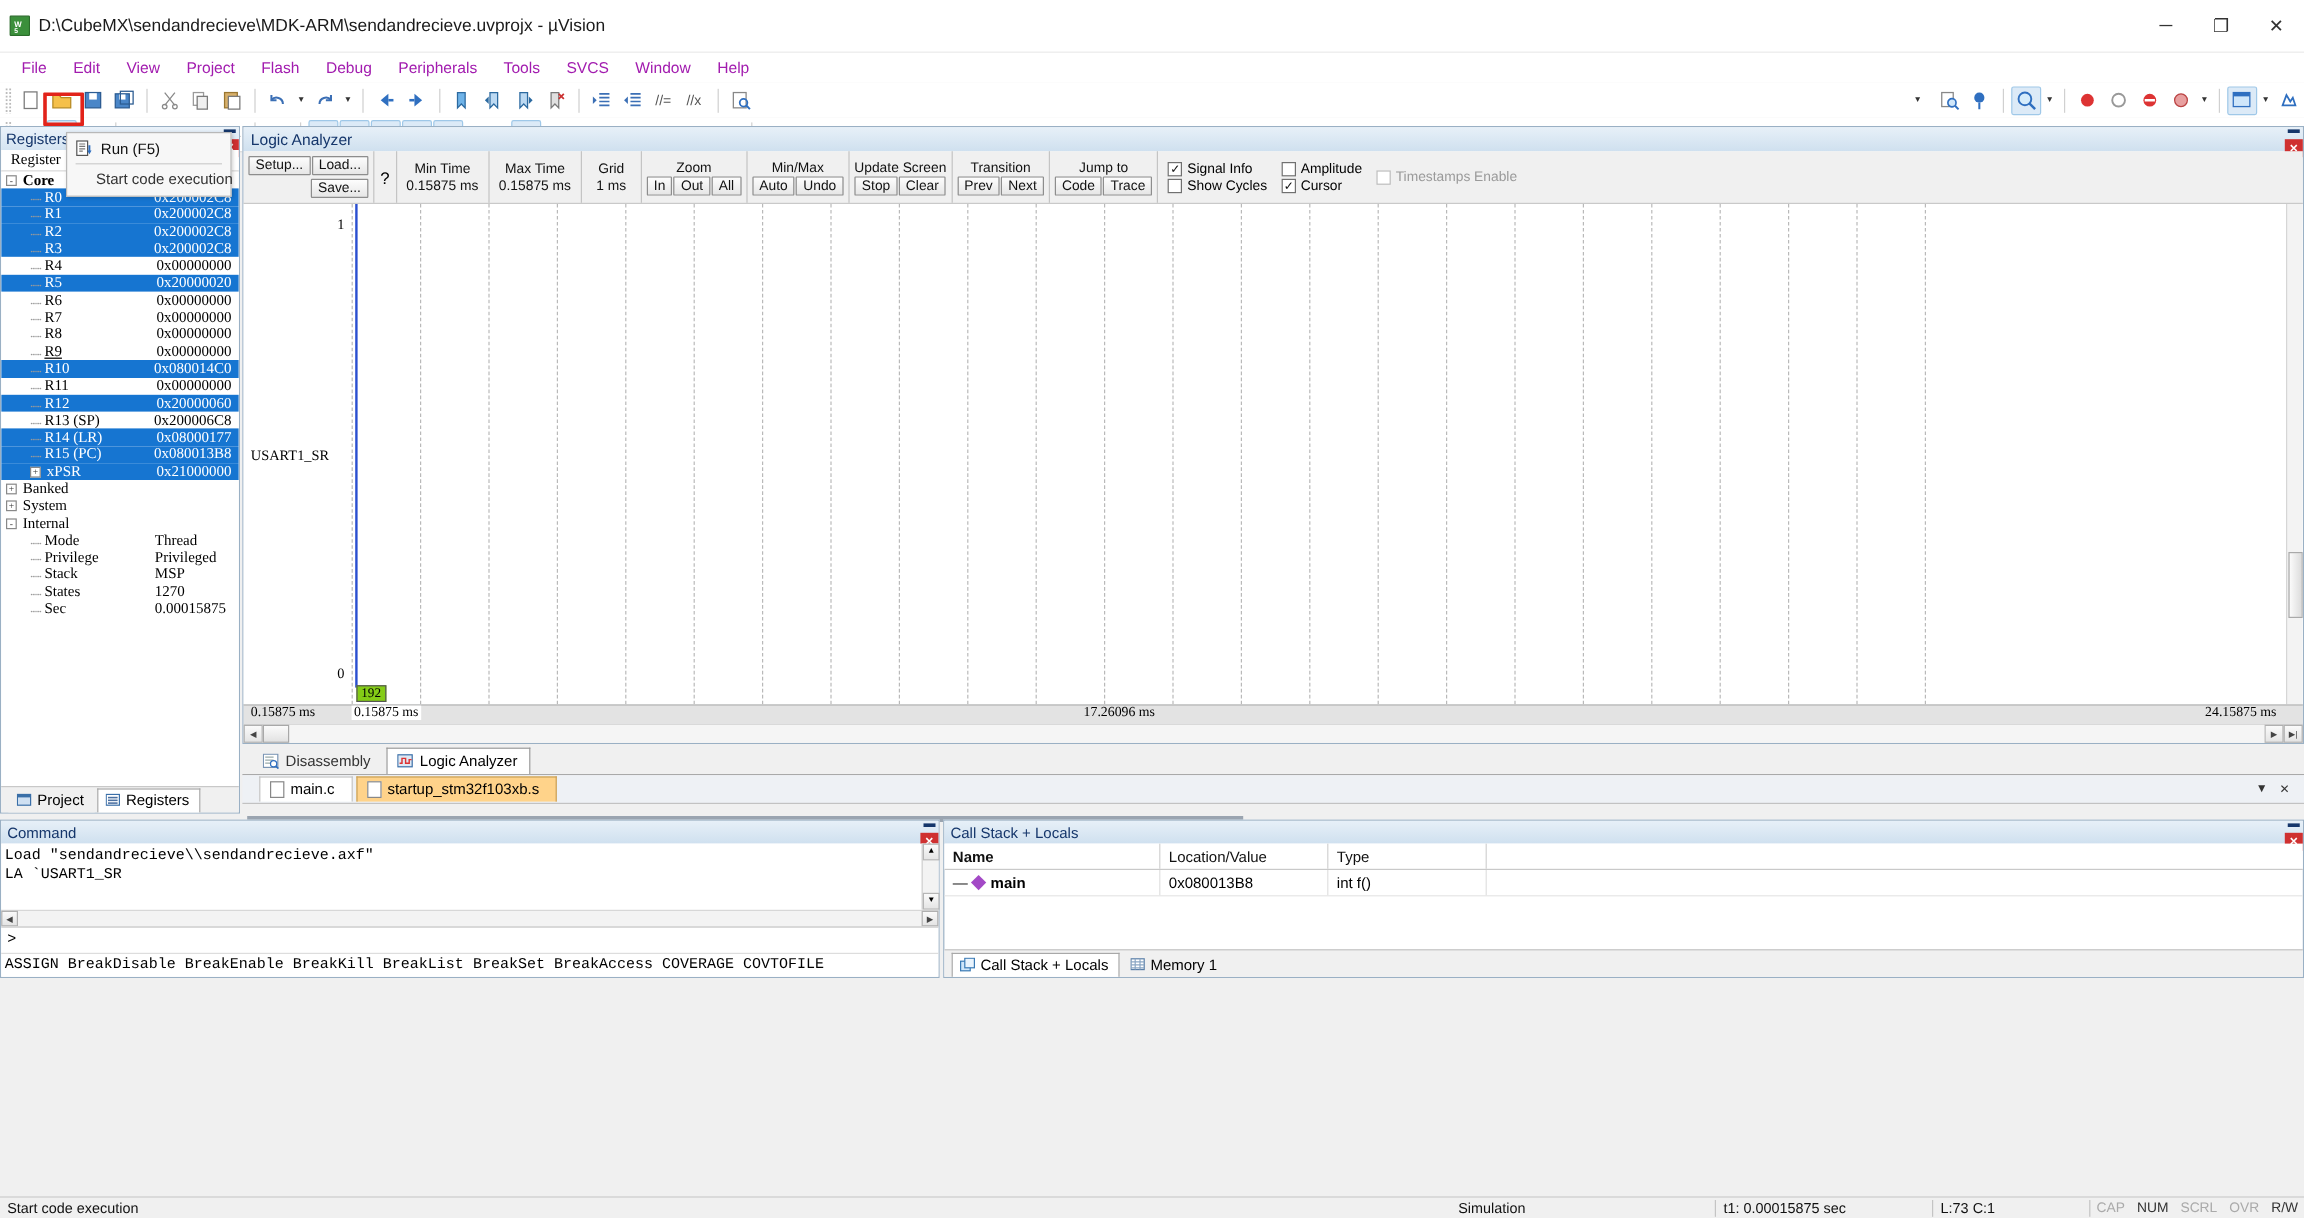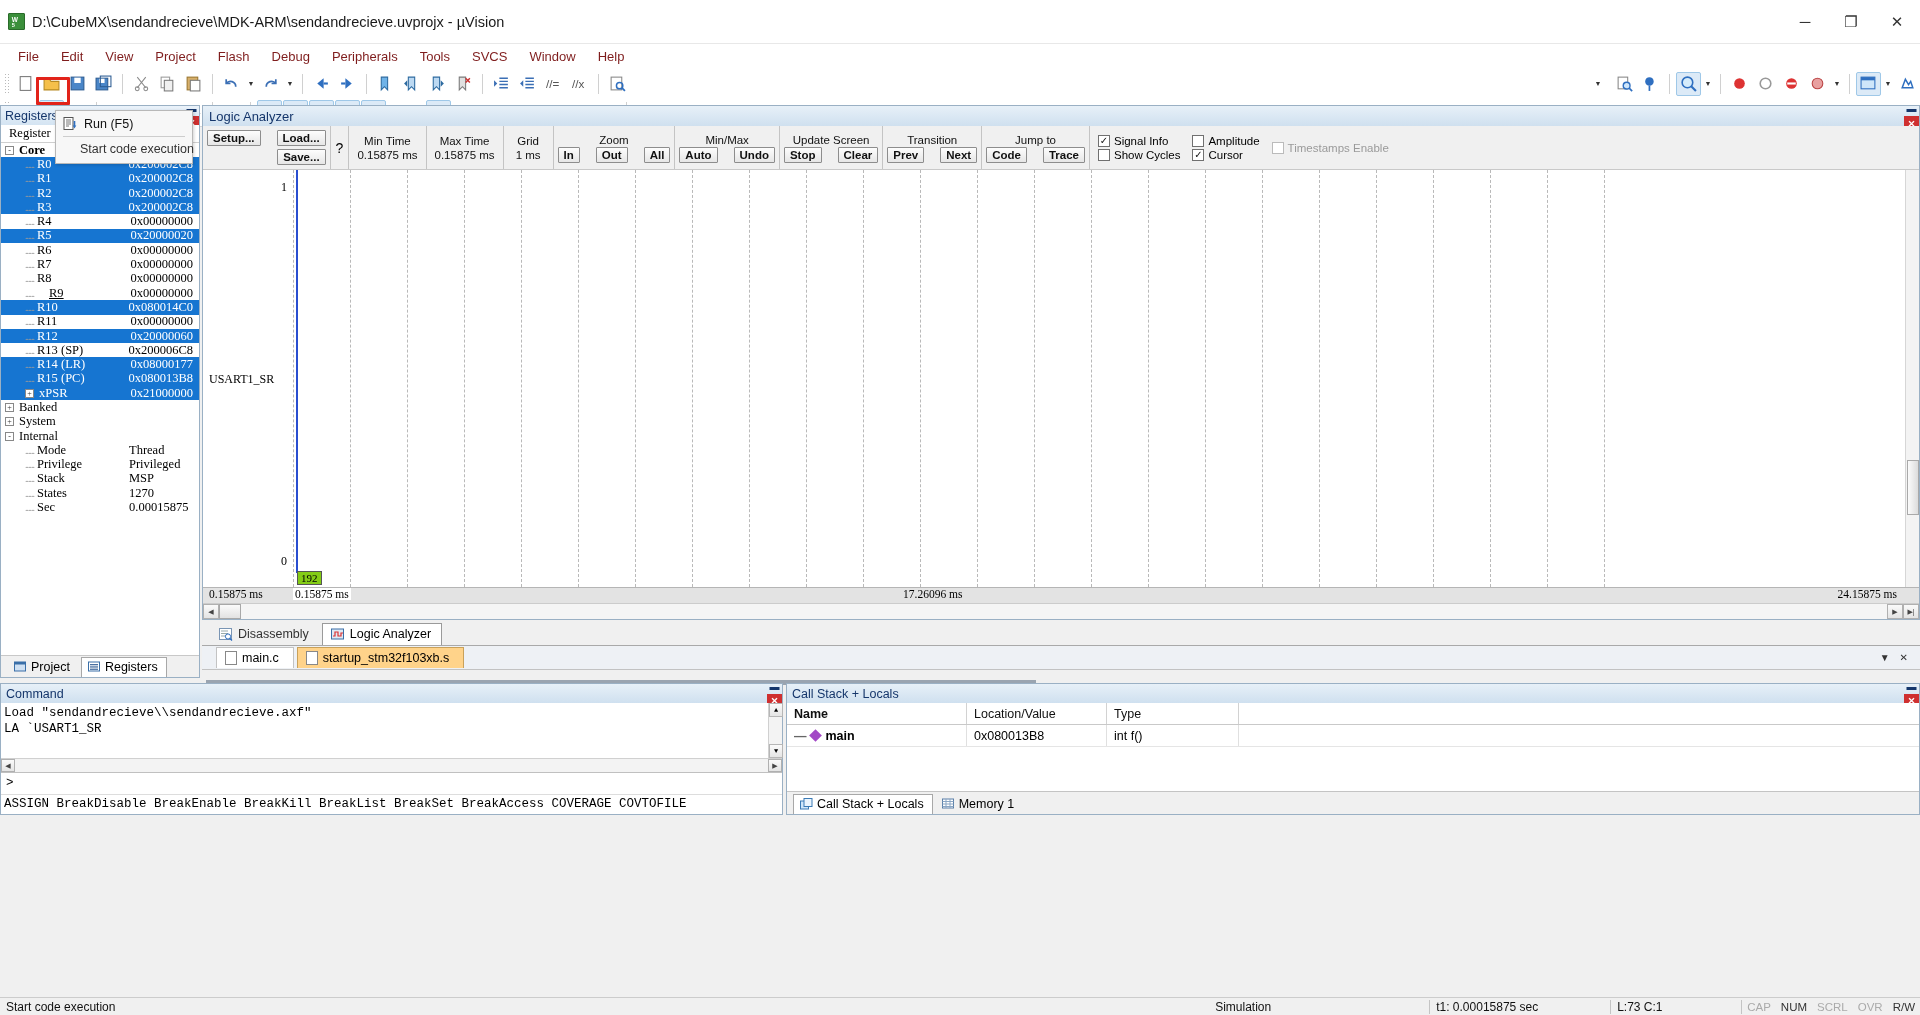--- a/index.html
+++ b/index.html
@@ -28,21 +28,21 @@
   .titlebar .title { font-size: 14.5px; color: #1a1a1a; font-family: "Liberation Sans", sans-serif; }
   .titlebar .winbtns { margin-left: auto; display: flex; height: 28px; }
   .titlebar .winbtns div {
     width: 46px; height: 28px; display: flex; align-items: center; justify-content: center;
     font-size: 15px; color: #333;
   }
 
   
   .menubar { height: 25px; background: #ffffff; display: flex; align-items: center; padding-left: 7px; }
   .menubar span {
-    padding: 3px 11px; font-size: 13px; color: #7f1d1d;
+    padding: 3px 11px; font-size: 13px; color: #a21caf;
   }
 
   
   .toolbar {
     height: 29px; background: #ffffff; display: flex; align-items: center;
     padding-left: 4px; gap: 1px;
   }
   .toolbar.second { height: 29px; border-bottom: 1px solid #d6d6d6; }
   .tbtn {
     width: 25px; height: 24px; display: flex; align-items: center; justify-content: center;
@@ -136,21 +136,21 @@
   }
   .la-grp { display: flex; flex-direction: column; justify-content: center; padding: 0 4px;
             border-right: 1px solid #c4c4c4; }
   .la-grp.nosep { border-right: none; }
   .la-lbl { text-align: center; color: #111; font-size: 11.5px; padding: 1px 0; }
   .minibtn {
     border: 1px solid #8d8d8d; background: linear-gradient(to bottom,#fdfdfd,#e6e6e6);
     padding: 1px 5px; font-size: 11.5px; color: #111; border-radius: 1px; white-space: nowrap;
   }
   .valbox { font-size: 11.5px; color: #111; text-align: center; padding: 1px 4px; }
-  .row2 { display: flex; gap: 16px; justify-content: center; font-weight: bold; }
+  .row2 { display: flex; gap: 1px; justify-content: center; }
   .qmark { display: flex; align-items: center; justify-content: center; font-size: 14px; padding: 0 5px;
            border-right: 1px solid #c4c4c4; }
   .ckrow { display: flex; align-items: center; gap: 4px; padding: 1px 0; font-size: 11.5px; }
   .ck { width: 12px; height: 12px; border: 1px solid #707070; background: #fff;
         display:inline-flex; align-items:center; justify-content:center; font-size: 10px; color:#111; }
 
   
   .la-wave { flex: 1; background: #fff; position: relative; overflow: hidden; }
   .wave-left { position: absolute; left: 0; top: 0; width: 90px; height: 100%; background: #fff; }
   .wave-plot { position: absolute; left: 90px; top: 0; right: 0; bottom: 0; background: #fff; }
@@ -725,21 +725,21 @@
         <div class="rrow">
           <div style="display: flex; align-items: center; padding-left: 24px;">
             <span class="dots">......</span>
             <span class="rname" style="margin-left: 3px;">R8</span>
           </div>
           <span class="rval">0x00000000</span>
         </div>
         <div class="rrow">
           <div style="display: flex; align-items: center; padding-left: 24px;">
             <span class="dots">......</span>
-            <span class="rname" style="margin-left: 15px; text-decoration: underline;">R9</span>
+            <span class="rname" style="margin-left: 3px; text-decoration: underline;">R9</span>
           </div>
           <span class="rval">0x00000000</span>
         </div>
         <div class="rrow sel">
           <div style="display: flex; align-items: center; padding-left: 24px;">
             <span class="dots">......</span>
             <span class="rname" style="margin-left: 3px;">R10</span>
           </div>
           <span class="rval">0x080014C0</span>
         </div>

